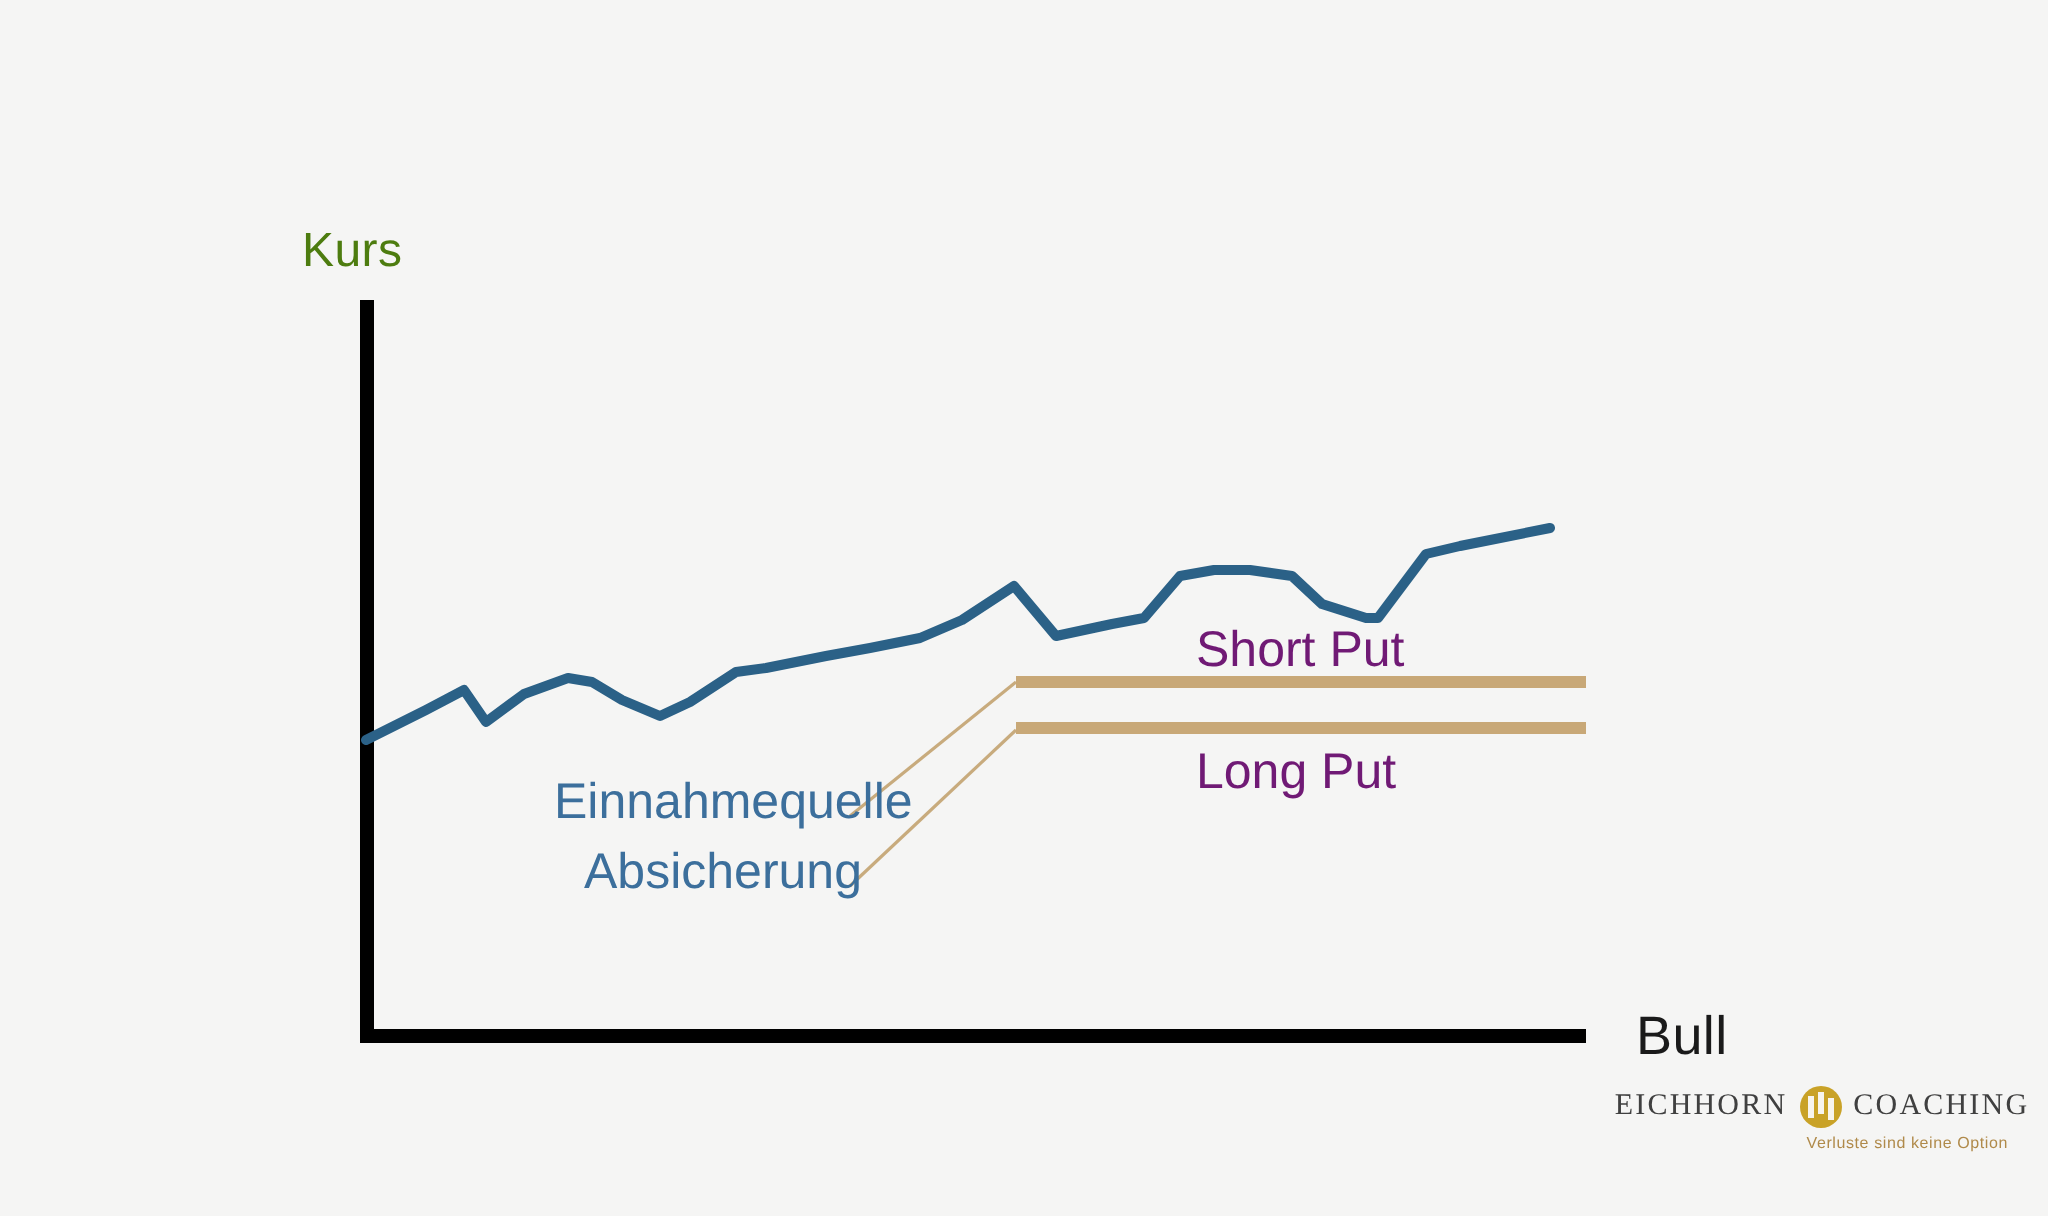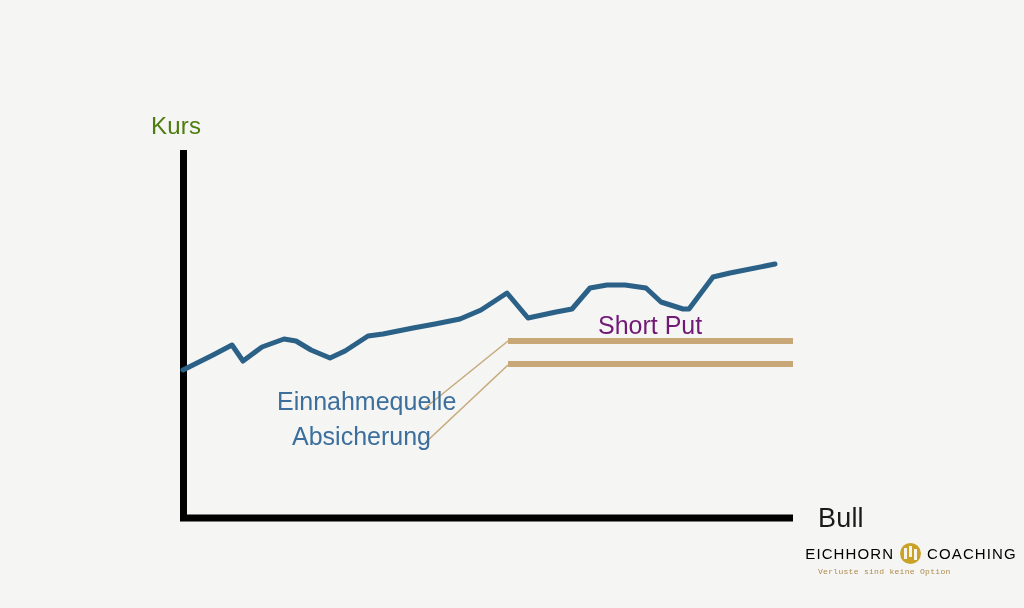--- a/index.html
+++ b/index.html
@@ -87,24 +87,24 @@
     height: 40px;
   }
   #logo-row {
     display: flex;
     align-items: center;
     justify-content: center;
     gap: 6px;
     height: 20px;
   }
   .logo-word {
-    font-family: Liberation Sans, sans-serif;
+    font-family: Liberation Serif, serif;
     font-size: 15px;
     letter-spacing: 1.1px;
-    color: #000000;
+    color: #404040;
     white-space: nowrap;
   }
   #logo-mark {
     width: 21px;
     height: 21px;
     border-radius: 50%;
     background: #c9a227;
     position: relative;
     flex: 0 0 auto;
   }
@@ -113,22 +113,22 @@
     position: absolute;
     left: 4px;
     top: 5px;
     width: 3px;
     height: 11px;
     background: #f7f4ee;
     box-shadow: 5px -2px 0 0 #f7f4ee, 10px 1px 0 0 #f7f4ee;
   }
   #logo-tagline {
     margin-top: 4px;
-    text-align: left;
-    font-family: Liberation Mono, monospace;
+    text-align: right;
+    font-family: Liberation Sans, sans-serif;
     font-size: 8px;
     letter-spacing: 0.3px;
     color: #b08a4a;
     white-space: nowrap;
   }
 </style>
 </head>
 <body>
 
 <div id="canvas">
@@ -147,20 +147,21 @@
     <line id="leader-hedge" x1="425" y1="443" x2="508" y2="365" stroke="#c8ab7d" stroke-width="1.6"></line>
 
     <line id="hline-short-put" x1="508" y1="341" x2="793" y2="341" stroke="#c8a877" stroke-width="6"></line>
     <line id="hline-long-put" x1="508" y1="364" x2="793" y2="364" stroke="#c8a877" stroke-width="6"></line>
 
     <polyline id="price-line" fill="none" stroke="#2b6187" stroke-width="5" stroke-linejoin="round" stroke-linecap="round" points="183,370 213,355 232,345 243,361 262,347 284,339 296,341 311,350 330,358 345,351 368,336 383,334 413,328 435,324 460,319 481,310 507,293 528,318 556,312 572,309 590,288 607,285 625,285 646,288 661,302 683,309 689,309 713,277 730,273 775,264"></polyline>
   </svg>
 
   <div id="short-put-label" class="strike-label">Short Put</div>
 
+  <div id="long-put-label" class="strike-label">Long Put</div>
 
   <div id="income-label" class="note-label">Einnahmequelle</div>
 
   <div id="hedge-label" class="note-label">Absicherung</div>
 
   <div id="logo">
     <div id="logo-row">
       <span class="logo-word">EICHHORN</span>
       <span id="logo-mark"></span>
       <span class="logo-word">COACHING</span>

